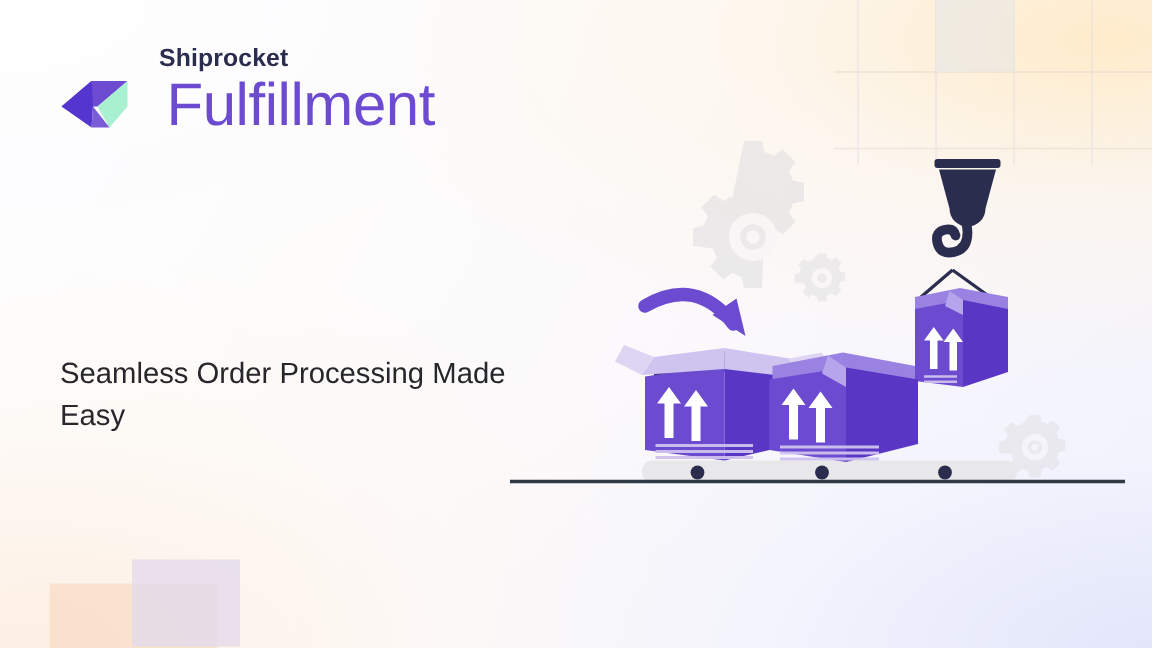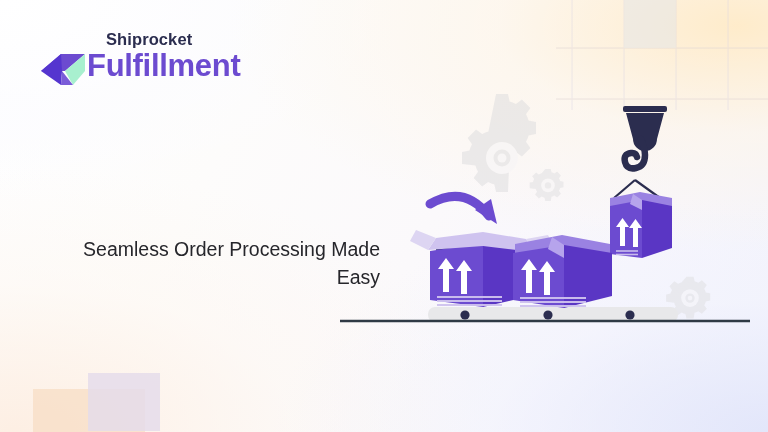--- a/index.html
+++ b/index.html
@@ -40,42 +40,41 @@
   }
 
   
   #logo { position: absolute; left: 40px; top: 30px; width: 220px; height: 62px; }
   #logo-mark { position: absolute; left: 0px; top: 22px; width: 46px; height: 34px; }
   #logo-wordmark-top {
     position: absolute; left: 66px; top: 0px;
     font-size: 16.5px; font-weight: bold; color: #2b2d4f; letter-spacing: 0.1px;
   }
   #logo-wordmark-bottom {
-    position: absolute; left: 47px; top: 18px;
-    font-size: 31px; font-weight: 700; color: #6c4bd0; letter-spacing: -0.3px;
+    position: absolute; left: 71px; top: 18px;
+    font-size: 40px; font-weight: 400; color: #6c4bd0; letter-spacing: -0.3px;
   }
 
   
   #headline {
     position: absolute; left: 40px; top: 152px;
     width: 390px;
     font-size: 35px; font-weight: bold; line-height: 1.14;
     letter-spacing: -0.5px;
     background-image: linear-gradient(97deg, #eeb069 0%, #e7a96a 13%, #b07fae 36%, #7b5bcd 58%, #5b3fd4 78%, #5535cf 100%);
     -webkit-background-clip: text;
     background-clip: text;
     color: transparent;
     -webkit-text-fill-color: transparent;
   }
   #subhead {
     position: absolute; left: 40px; top: 235px;
     width: 340px;
     font-size: 19.5px; font-weight: 400; line-height: 1.45;
     color: #26262b;
-    text-align: right;
   }
 
   
   #illustration { position: absolute; left: 330px; top: 88px; width: 430px; height: 250px; }
 </style>
 </head>
 <body>
 
 <div id="banner">
 

